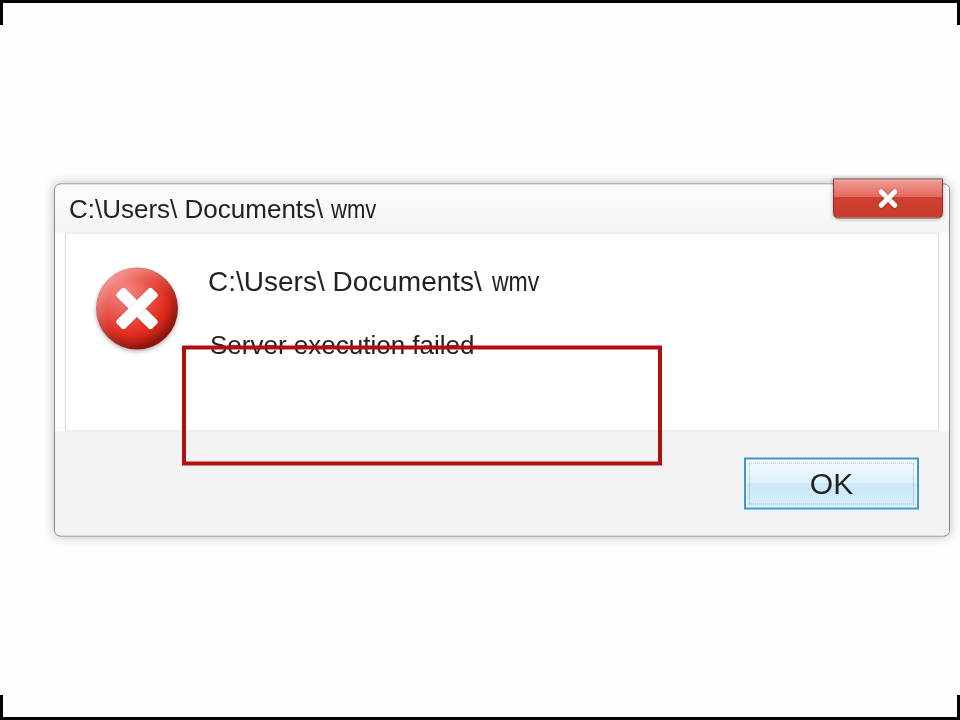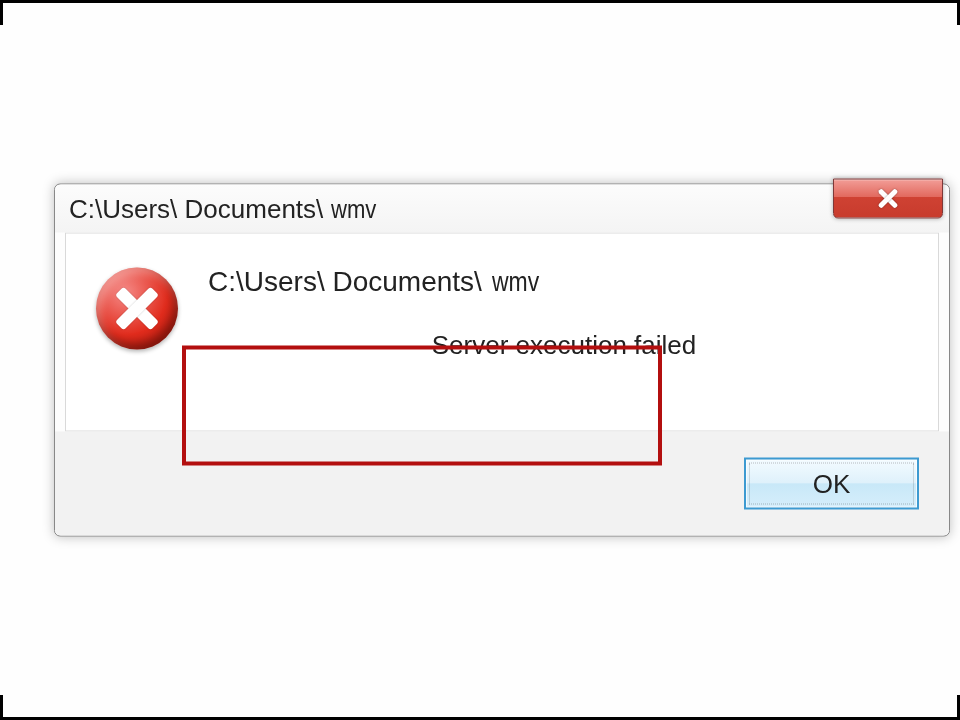--- a/index.html
+++ b/index.html
@@ -178,38 +178,37 @@
       width: 480px;
       height: 120px;
       border: 4px solid #b30f0f;
       pointer-events: none;
     }
 
     .msg-body {
       font-size: 26px;
       color: #222;
       margin-top: 32px;
-      margin-left: 12px;
-      text-align: center;
+      margin-left: 2px;
     }
 
     .button-bar {
       background: #f2f2f2;
       padding: 26px 30px;
       display: flex;
       justify-content: flex-end;
       border-bottom-left-radius: 6px;
       border-bottom-right-radius: 6px;
     }
     .ok-btn {
       width: 175px;
       height: 52px;
       border: 2px solid #3d9ad1;
       background: linear-gradient(to bottom, #f3fbff 0%, #dff1fb 48%, #c8e8f8 51%, #d6eefb 100%);
-      font-size: 26px;
+      font-size: 30px;
       color: #222;
       cursor: pointer;
       box-shadow: inset 0 0 0 1px rgba(255,255,255,0.7);
       outline: 1px dotted rgba(0,0,0,0.25);
       outline-offset: -6px;
       margin-left: 32px;
     }
   </style>
 </head>
 <body>

